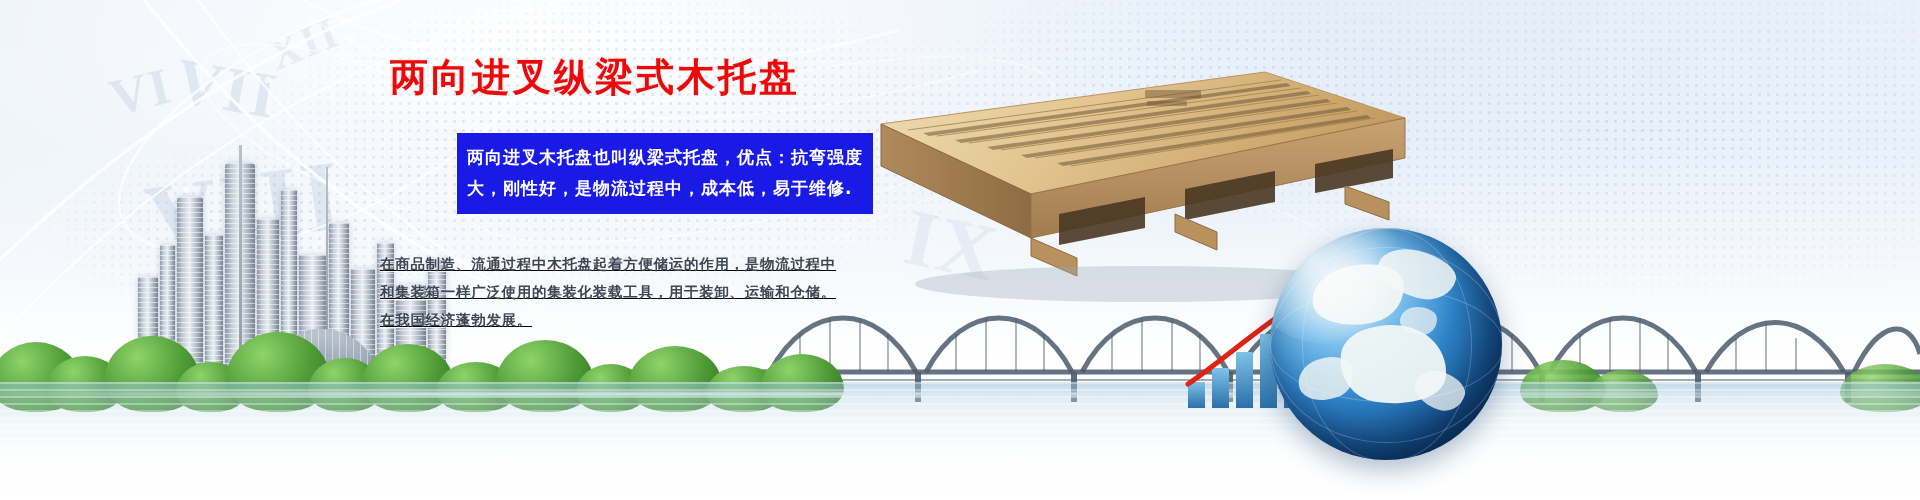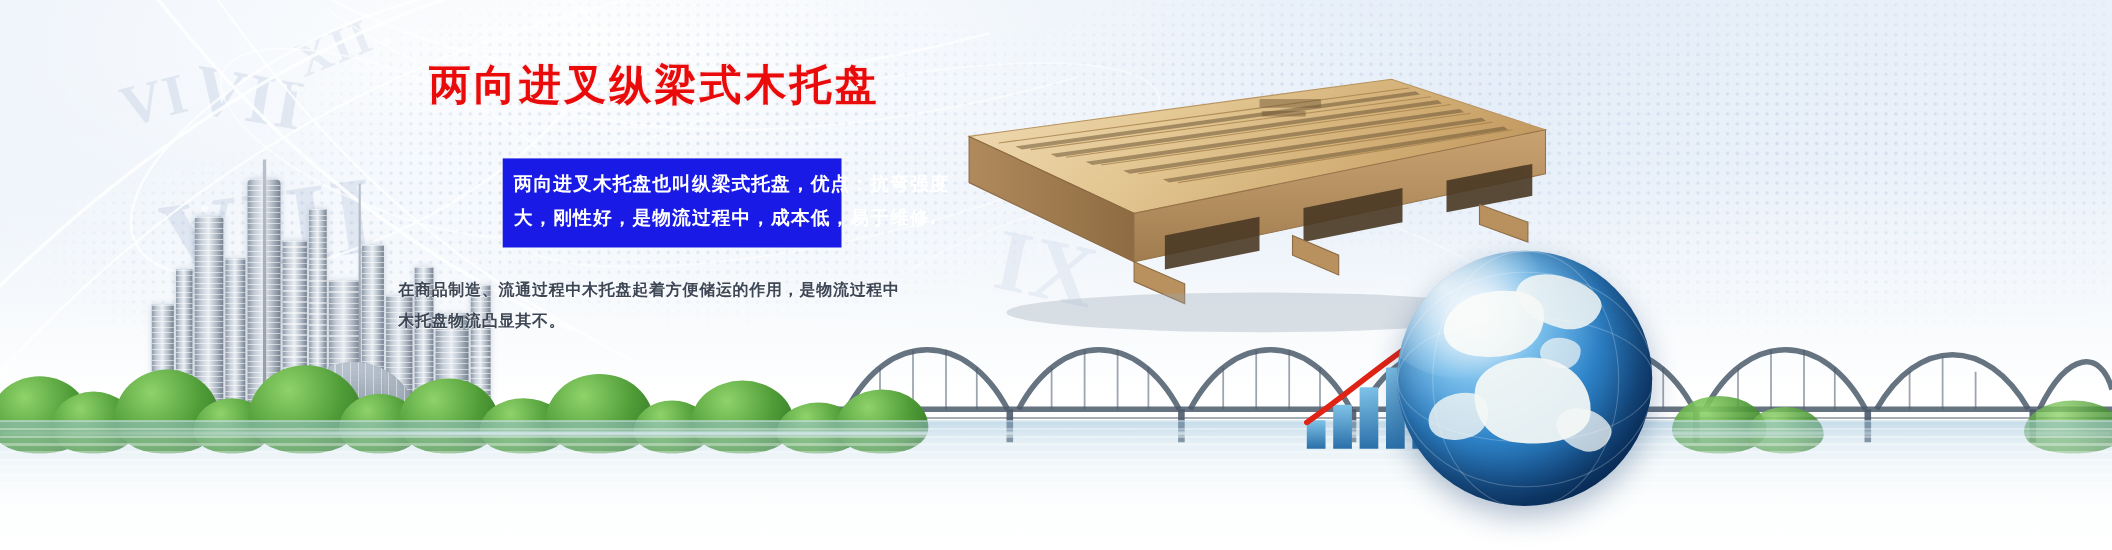--- a/index.html
+++ b/index.html
@@ -82,26 +82,26 @@
 
   
   #chart{position:absolute;left:1182px;top:300px;width:140px;height:108px;}
   .gbar{position:absolute;bottom:0;background:linear-gradient(180deg,#7fc3e8,#2a6fa8);border-radius:1px 1px 0 0;}
 
   
   #title{position:absolute;left:390px;top:52px;font-family:"DejaVu Sans",sans-serif;
      font-size:38px;font-weight:700;color:#ea0a0a;letter-spacing:3px;white-space:nowrap;
      text-shadow:1px 1px 0 rgba(255,255,255,.75), 0 0 2px rgba(200,0,0,.25);}
 
-  #highlight{position:absolute;left:457px;top:144px;width:308px;
+  #highlight{position:absolute;left:457px;top:133px;width:416px;
      background:#1a1ae6;padding:9px 16px 10px 10px;box-sizing:border-box;}
   #highlight .hl-line{color:#ffffff;font-size:17px;font-weight:700;line-height:31px;
      letter-spacing:1px;white-space:nowrap;}
 
-  #body{position:absolute;left:362px;top:250px;width:480px;}
+  #body{position:absolute;left:380px;top:250px;width:480px;text-decoration:underline;}
   #body .p-line{color:#3d4654;font-size:14.5px;font-weight:600;line-height:28px;
      letter-spacing:.7px;white-space:nowrap;
      text-shadow:0 1px 0 rgba(255,255,255,.85);}
 </style>
 </head>
 <body>
 
 <div id="banner">
 
   <div class="layer" id="sky"></div>
@@ -331,16 +331,17 @@
 
   <div id="title">两向进叉纵梁式木托盘</div>
 
   <div id="highlight">
     <div class="hl-line">两向进叉木托盘也叫纵梁式托盘，优点：抗弯强度</div>
     <div class="hl-line">大，刚性好，是物流过程中，成本低，易于维修.</div>
   </div>
 
   <div id="body">
     <div class="p-line">在商品制造、流通过程中木托盘起着方便储运的作用，是物流过程中</div>
-    <div class="p-line">木托盘物流凸显其不。</div>
+    <div class="p-line">和集装箱一样广泛使用的集装化装载工具，用于装卸、运输和仓储。</div>
+    <div class="p-line">在我国经济蓬勃发展。</div>
   </div>
 
 </div>
 
 </body></html>

